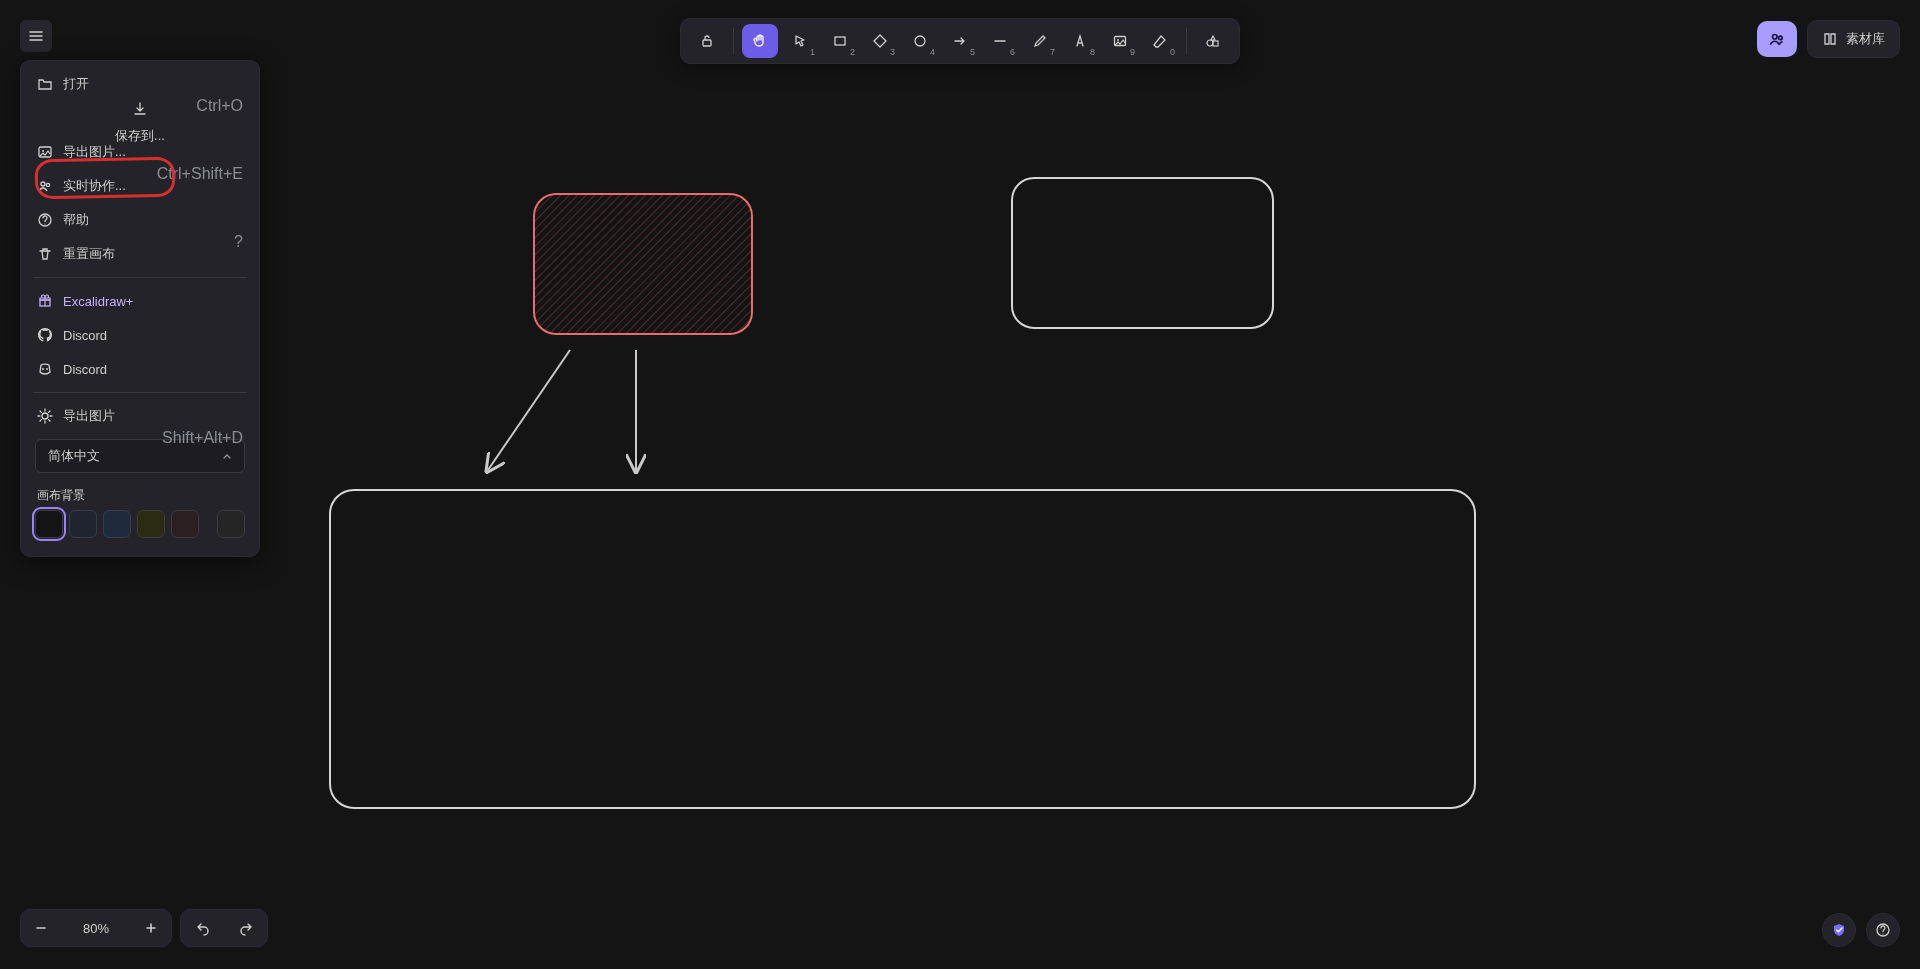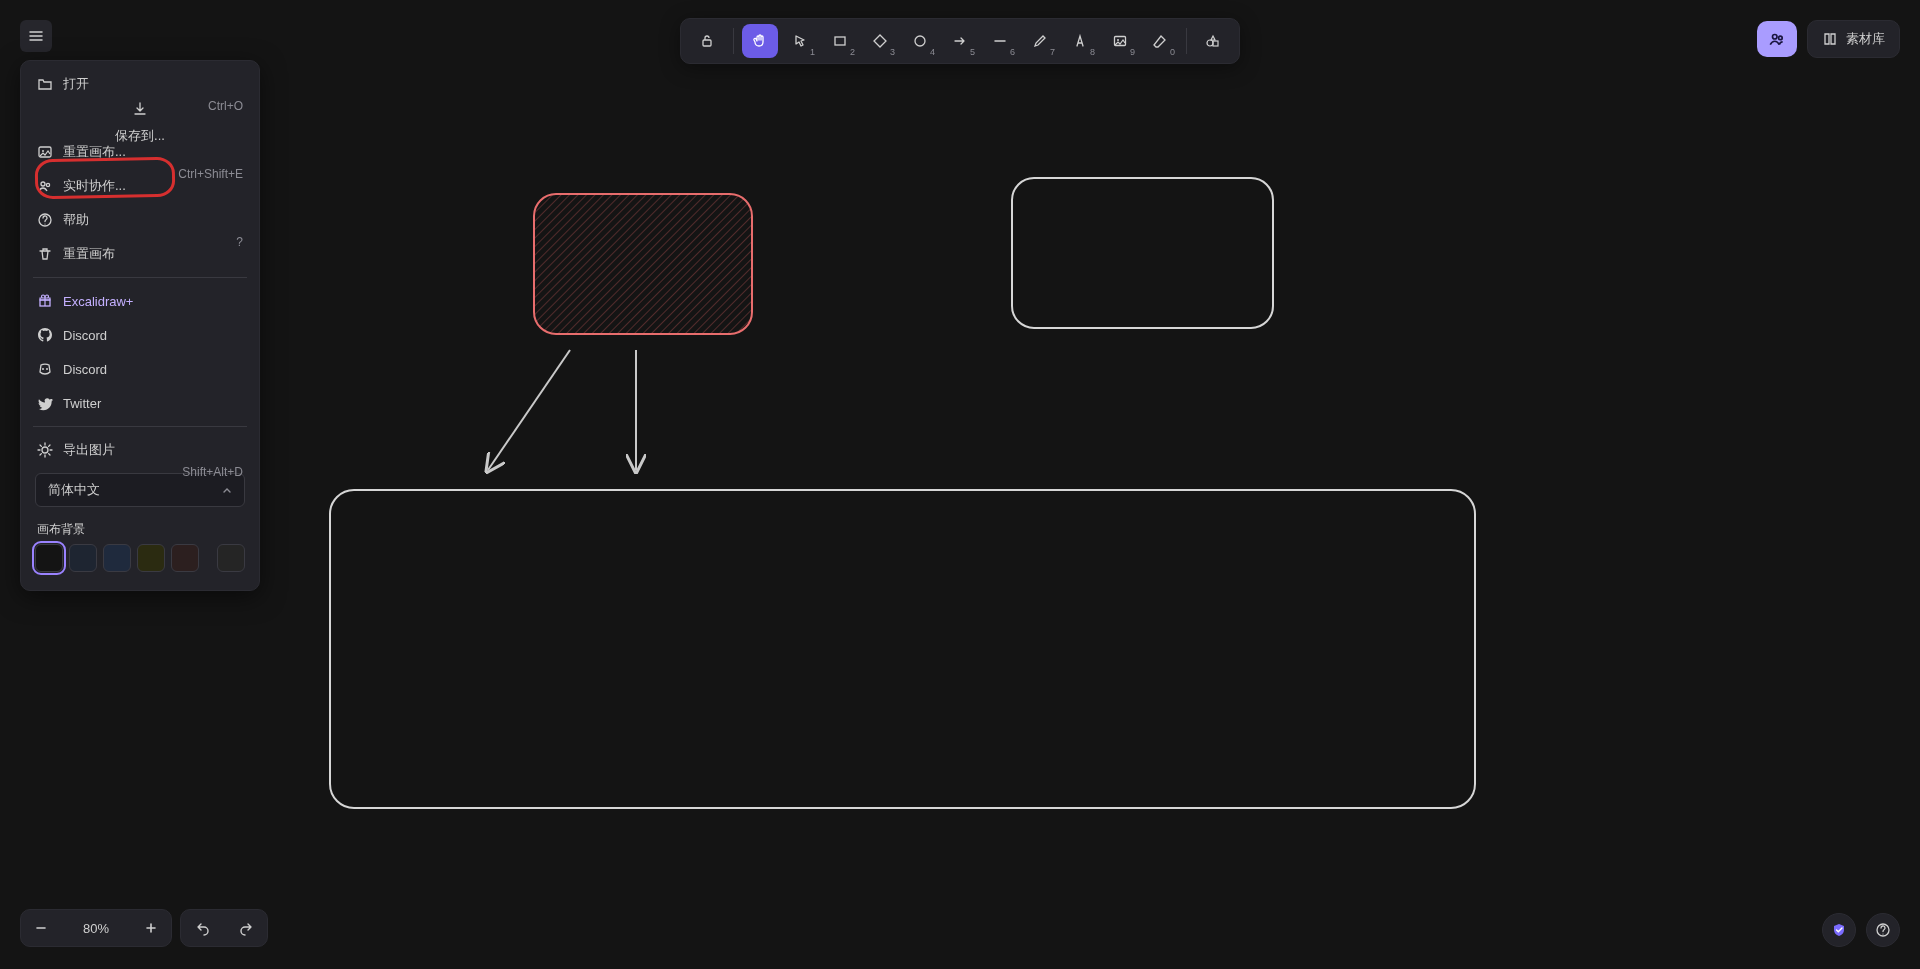--- a/index.html
+++ b/index.html
@@ -51,21 +51,21 @@
     border-radius: 6px;
     color: var(--text);
     gap: 10px;
     position: relative;
   }
   .menu-item.highlight-ring {
     position: relative;
     flex-direction: column;
   }
   .menu-item .label { flex: 1; }
-  .menu-item .shortcut { color: var(--text-dim); font-size: 12px; margin-top: 43px; }
+  .menu-item .shortcut { color: var(--text-dim); font-size: 16px; margin-top: 43px; }
   .menu-item .icon { width: 16px; height: 16px; display:flex; align-items:center; justify-content:center; color: var(--text);}
   .menu-item.plus .label { color: #c4b0ff; }
   .menu-item.plus .icon { color:#c4b0ff; }
 
   .red-circle {
     position: absolute;
     left: 14px; top: 97px;
     width: 134px; height: 34px;
     border: 3px solid #d62f2f;
     border-radius: 18px / 16px;
@@ -227,21 +227,21 @@
     </div>
 
     <div class="menu-item">
       <span class="icon">
         <svg width="16" height="16" viewBox="0 0 16 16">
             <rect x="2" y="3" width="12" height="10" rx="1.5" fill="none" stroke="#cfcfcf" stroke-width="1.3"></rect>
             <circle cx="6" cy="7" r="1" fill="#cfcfcf"></circle>
             <path d="M3 12l3-3 2 2 3-4 2 3" fill="none" stroke="#cfcfcf" stroke-width="1.2"></path>
           </svg>
       </span>
-      <span class="label">重置画布...</span>
+      <span class="label">导出图片...</span>
       <span class="shortcut">Ctrl+Shift+E</span>
     </div>
 
     <div class="menu-item">
       <span class="icon">
         <svg width="16" height="16" viewBox="0 0 16 16">
             <circle cx="6" cy="6" r="2" fill="none" stroke="#cfcfcf" stroke-width="1.3"></circle>
             <circle cx="11" cy="7" r="1.6" fill="none" stroke="#cfcfcf" stroke-width="1.3"></circle>
             <path d="M2 13c1-2 3-3 4-3s3 1 4 3" fill="none" stroke="#cfcfcf" stroke-width="1.3"></path>
           </svg>
@@ -295,28 +295,20 @@
       <span class="icon">
         <svg width="16" height="16" viewBox="0 0 16 16">
             <path d="M4 4c2-1 6-1 8 0l1 7c-1 1-3 2-5 2s-4-1-5-2z" fill="none" stroke="#cfcfcf" stroke-width="1.3"></path>
             <circle cx="6" cy="8" r="1" fill="#cfcfcf"></circle>
             <circle cx="10" cy="8" r="1" fill="#cfcfcf"></circle>
           </svg>
       </span>
       <span class="label">Discord</span>
     </div>
 
-    <div class="menu-item">
-      <span class="icon">
-        <svg width="16" height="16" viewBox="0 0 16 16">
-            <path d="M14 4c-.5.3-1 .5-1.6.6A2.5 2.5 0 008 7v.5C5.5 7.4 3.3 6.2 2 4.3c-.3.5-.4 1-.4 1.6 0 1 .5 1.9 1.3 2.4-.5 0-1-.1-1.3-.4 0 1.4 1 2.6 2.3 2.9-.4.1-.8.1-1.2 0 .3 1.1 1.4 1.9 2.6 1.9A5 5 0 012 14c1.3.8 2.8 1.2 4.4 1.2 5.3 0 8.2-4.4 8.2-8.2v-.4c.6-.4 1-.9 1.4-1.5-.5.2-1 .4-1.6.5.6-.4 1-.9 1.2-1.6z" fill="#cfcfcf"></path>
-          </svg>
-      </span>
-      <span class="label">Twitter</span>
-    </div>
 
     <div class="menu-divider"></div>
 
     <div class="menu-item">
       <span class="icon">
         <svg width="16" height="16" viewBox="0 0 16 16">
             <circle cx="8" cy="8" r="3" fill="none" stroke="#cfcfcf" stroke-width="1.3"></circle>
             <path d="M8 1v2M8 13v2M1 8h2M13 8h2M3 3l1.4 1.4M11.6 11.6L13 13M13 3l-1.4 1.4M4.4 11.6L3 13" stroke="#cfcfcf" stroke-width="1.3" stroke-linecap="round"></path>
           </svg>
       </span>

